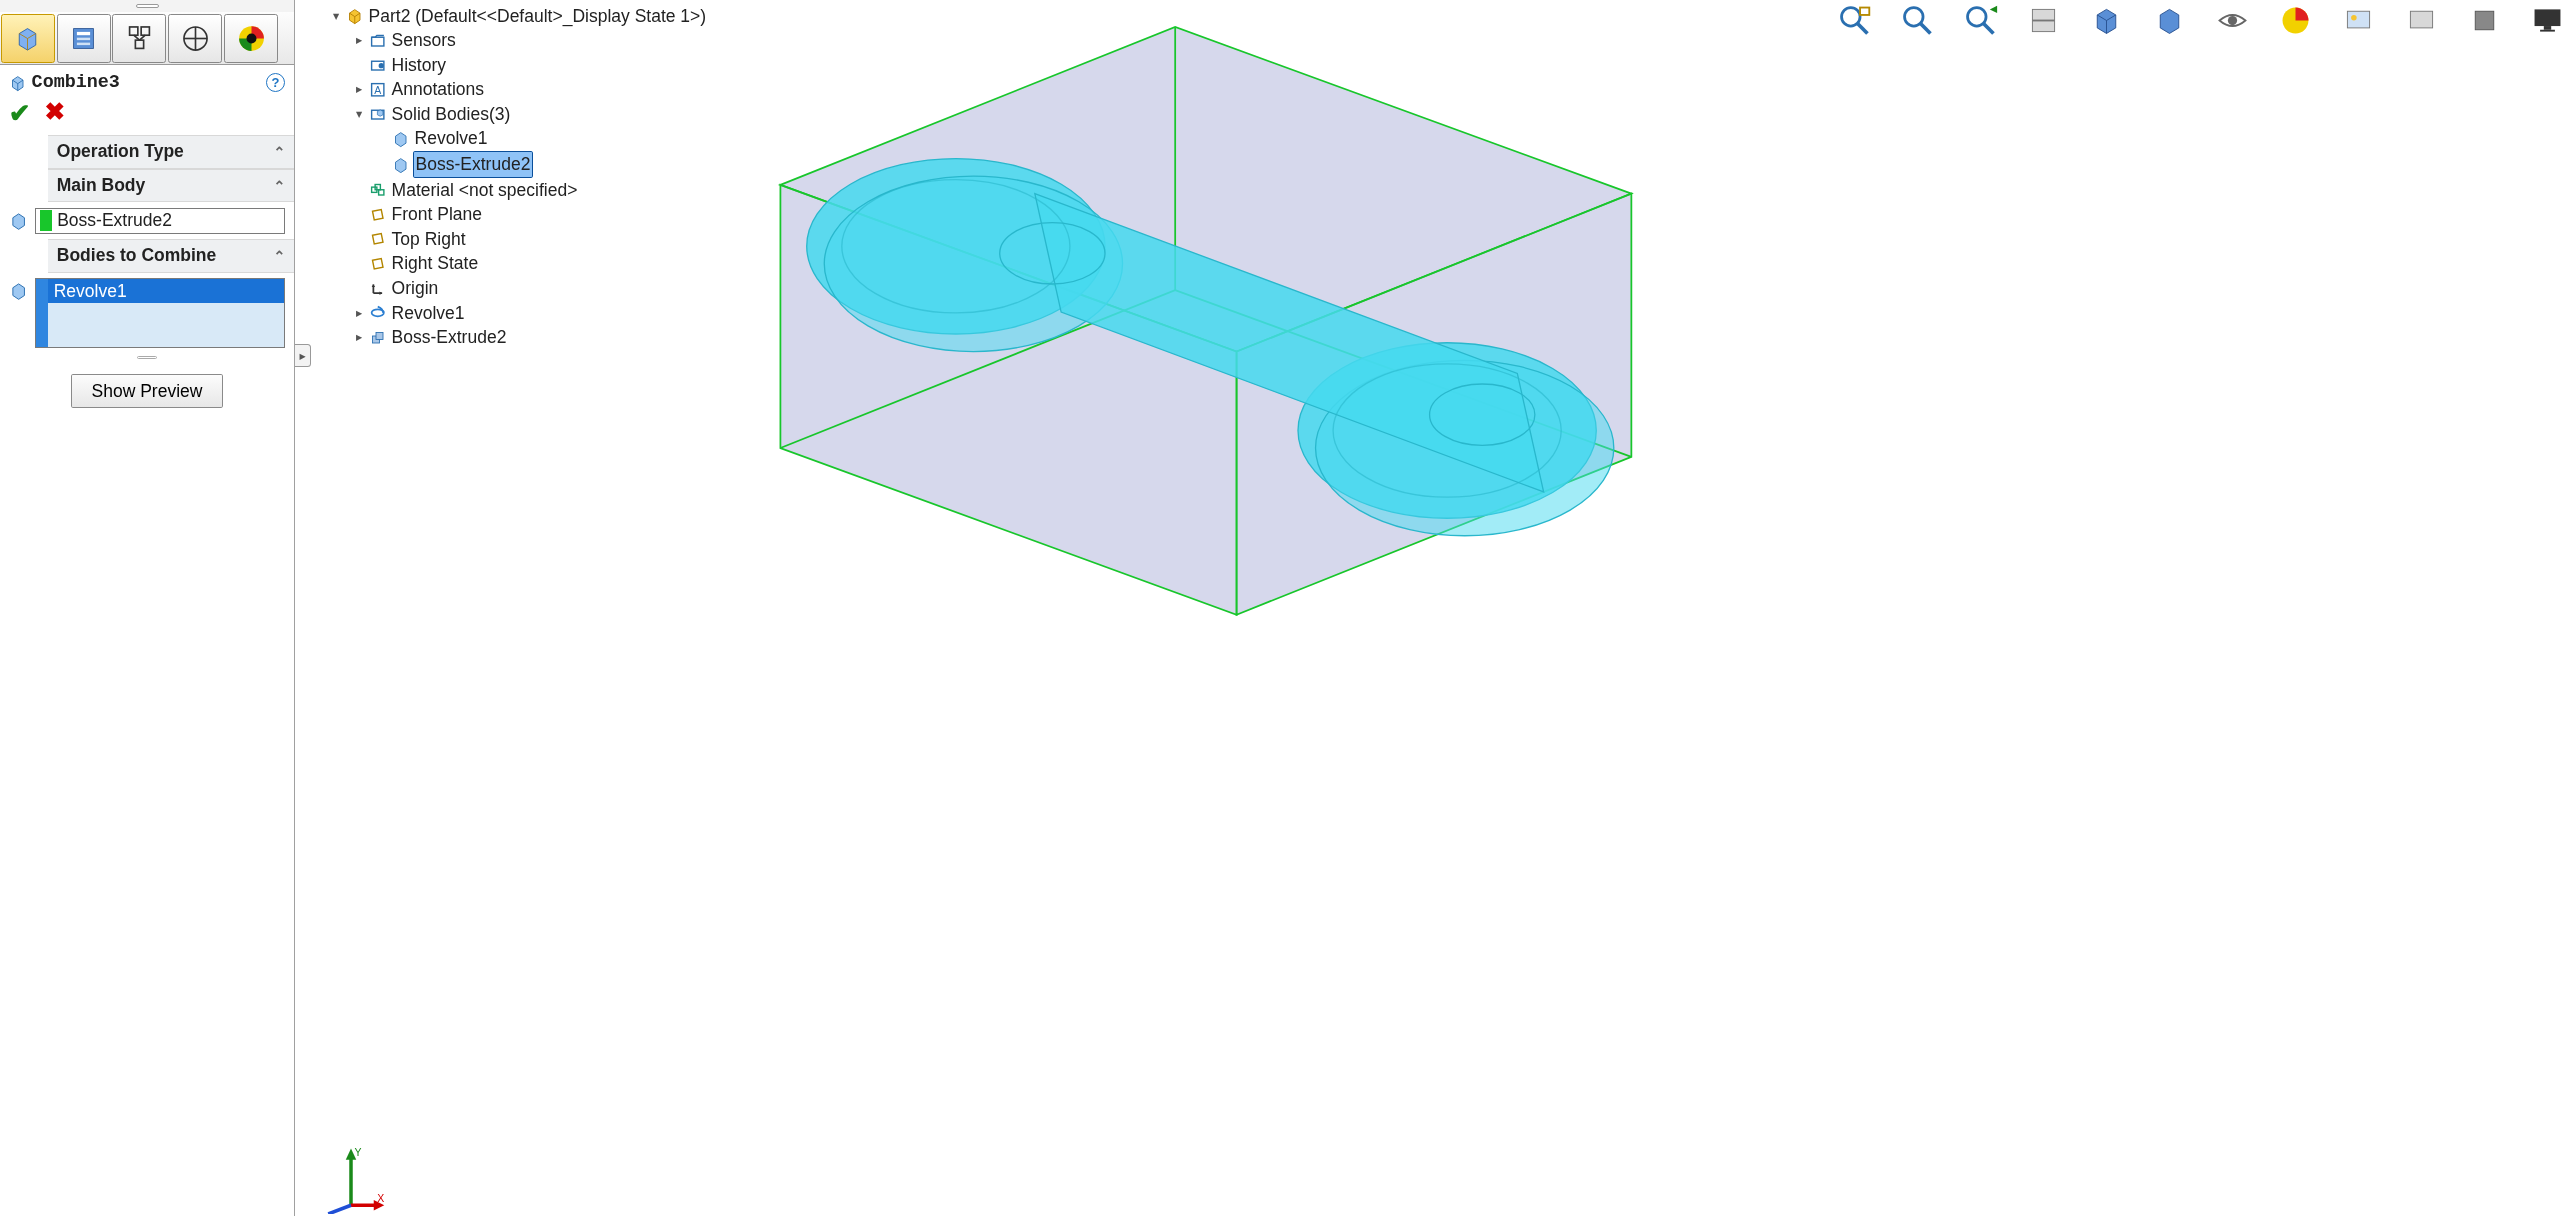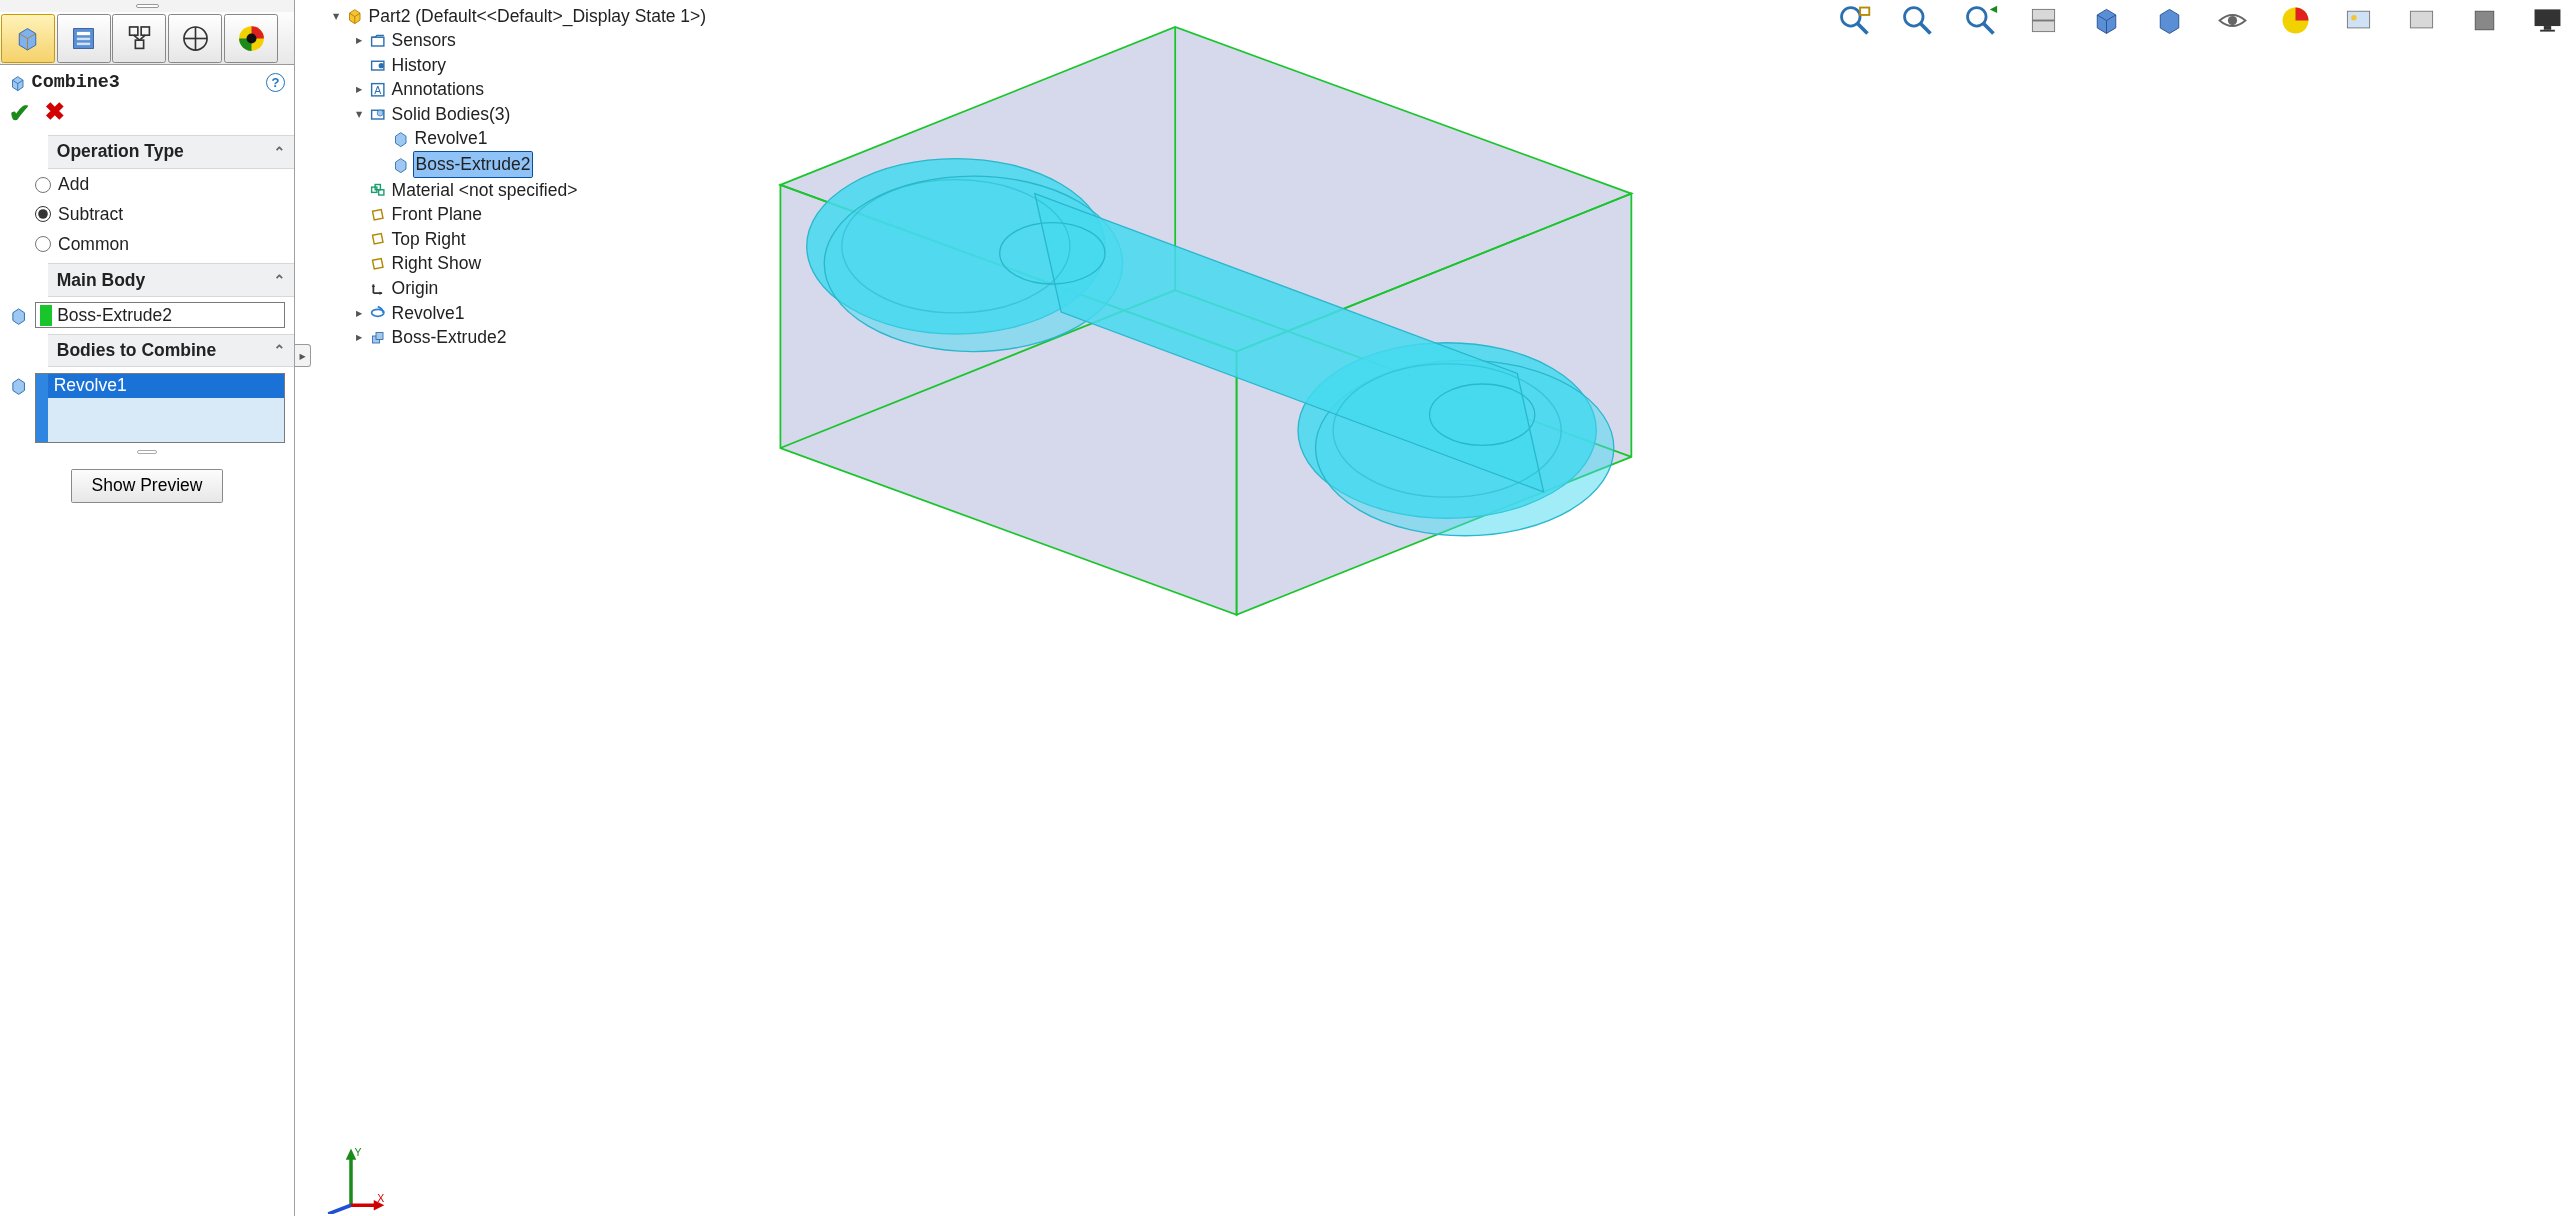--- a/index.html
+++ b/index.html
@@ -129,34 +129,20 @@
     <span class="help">?</span>
   </div>
   <div class="ok-cancel">
     <span class="ok">✔</span>
     <span class="cancel">✖</span>
   </div>
 
   <div class="section-head">
     <span>Operation Type</span>
     <span class="caret">⌃</span>
-  </div>
-  <div class="radio-group">
-    <label class="radio-row">
-        <input type="radio" name="op" style="">
-        <span>Add</span>
-      </label>
-    <label class="radio-row">
-        <input type="radio" name="op" checked="" style="">
-        <span>Subtract</span>
-      </label>
-    <label class="radio-row">
-        <input type="radio" name="op" style="">
-        <span>Common</span>
-      </label>
   </div>
 
   <div class="section-head">
     <span>Main Body</span>
     <span class="caret">⌃</span>
   </div>
   <div class="field-row">
     <svg class="cube" viewBox="0 0 20 20">
         <polygon points="4,7 10,3 16,7 16,15 10,19 4,15" fill="#9ec8f2" stroke="#2a6fb0"></polygon>
       </svg>
@@ -291,21 +277,21 @@
           </span>
           <span class="lbl">Top Right</span>
         </li>
       <li>
           <span class="tw"></span>
           <span class="ico">
             <svg viewBox="0 0 20 20">
               <path d="M4 6 L14 4 L16 14 L6 16 Z" class="plane-ico"></path>
             </svg>
           </span>
-          <span class="lbl">Right Show</span>
+          <span class="lbl">Right State</span>
         </li>
       <li>
           <span class="tw"></span>
           <span class="ico">
             <svg viewBox="0 0 20 20">
               <line x1="5" y1="15" x2="15" y2="15" class="origin-ico"></line>
               <line x1="5" y1="15" x2="5" y2="5" class="origin-ico"></line>
               <polygon points="15,15 12,13 12,17" fill="#333"></polygon>
               <polygon points="5,5 3,8 7,8" fill="#333"></polygon>
             </svg>

